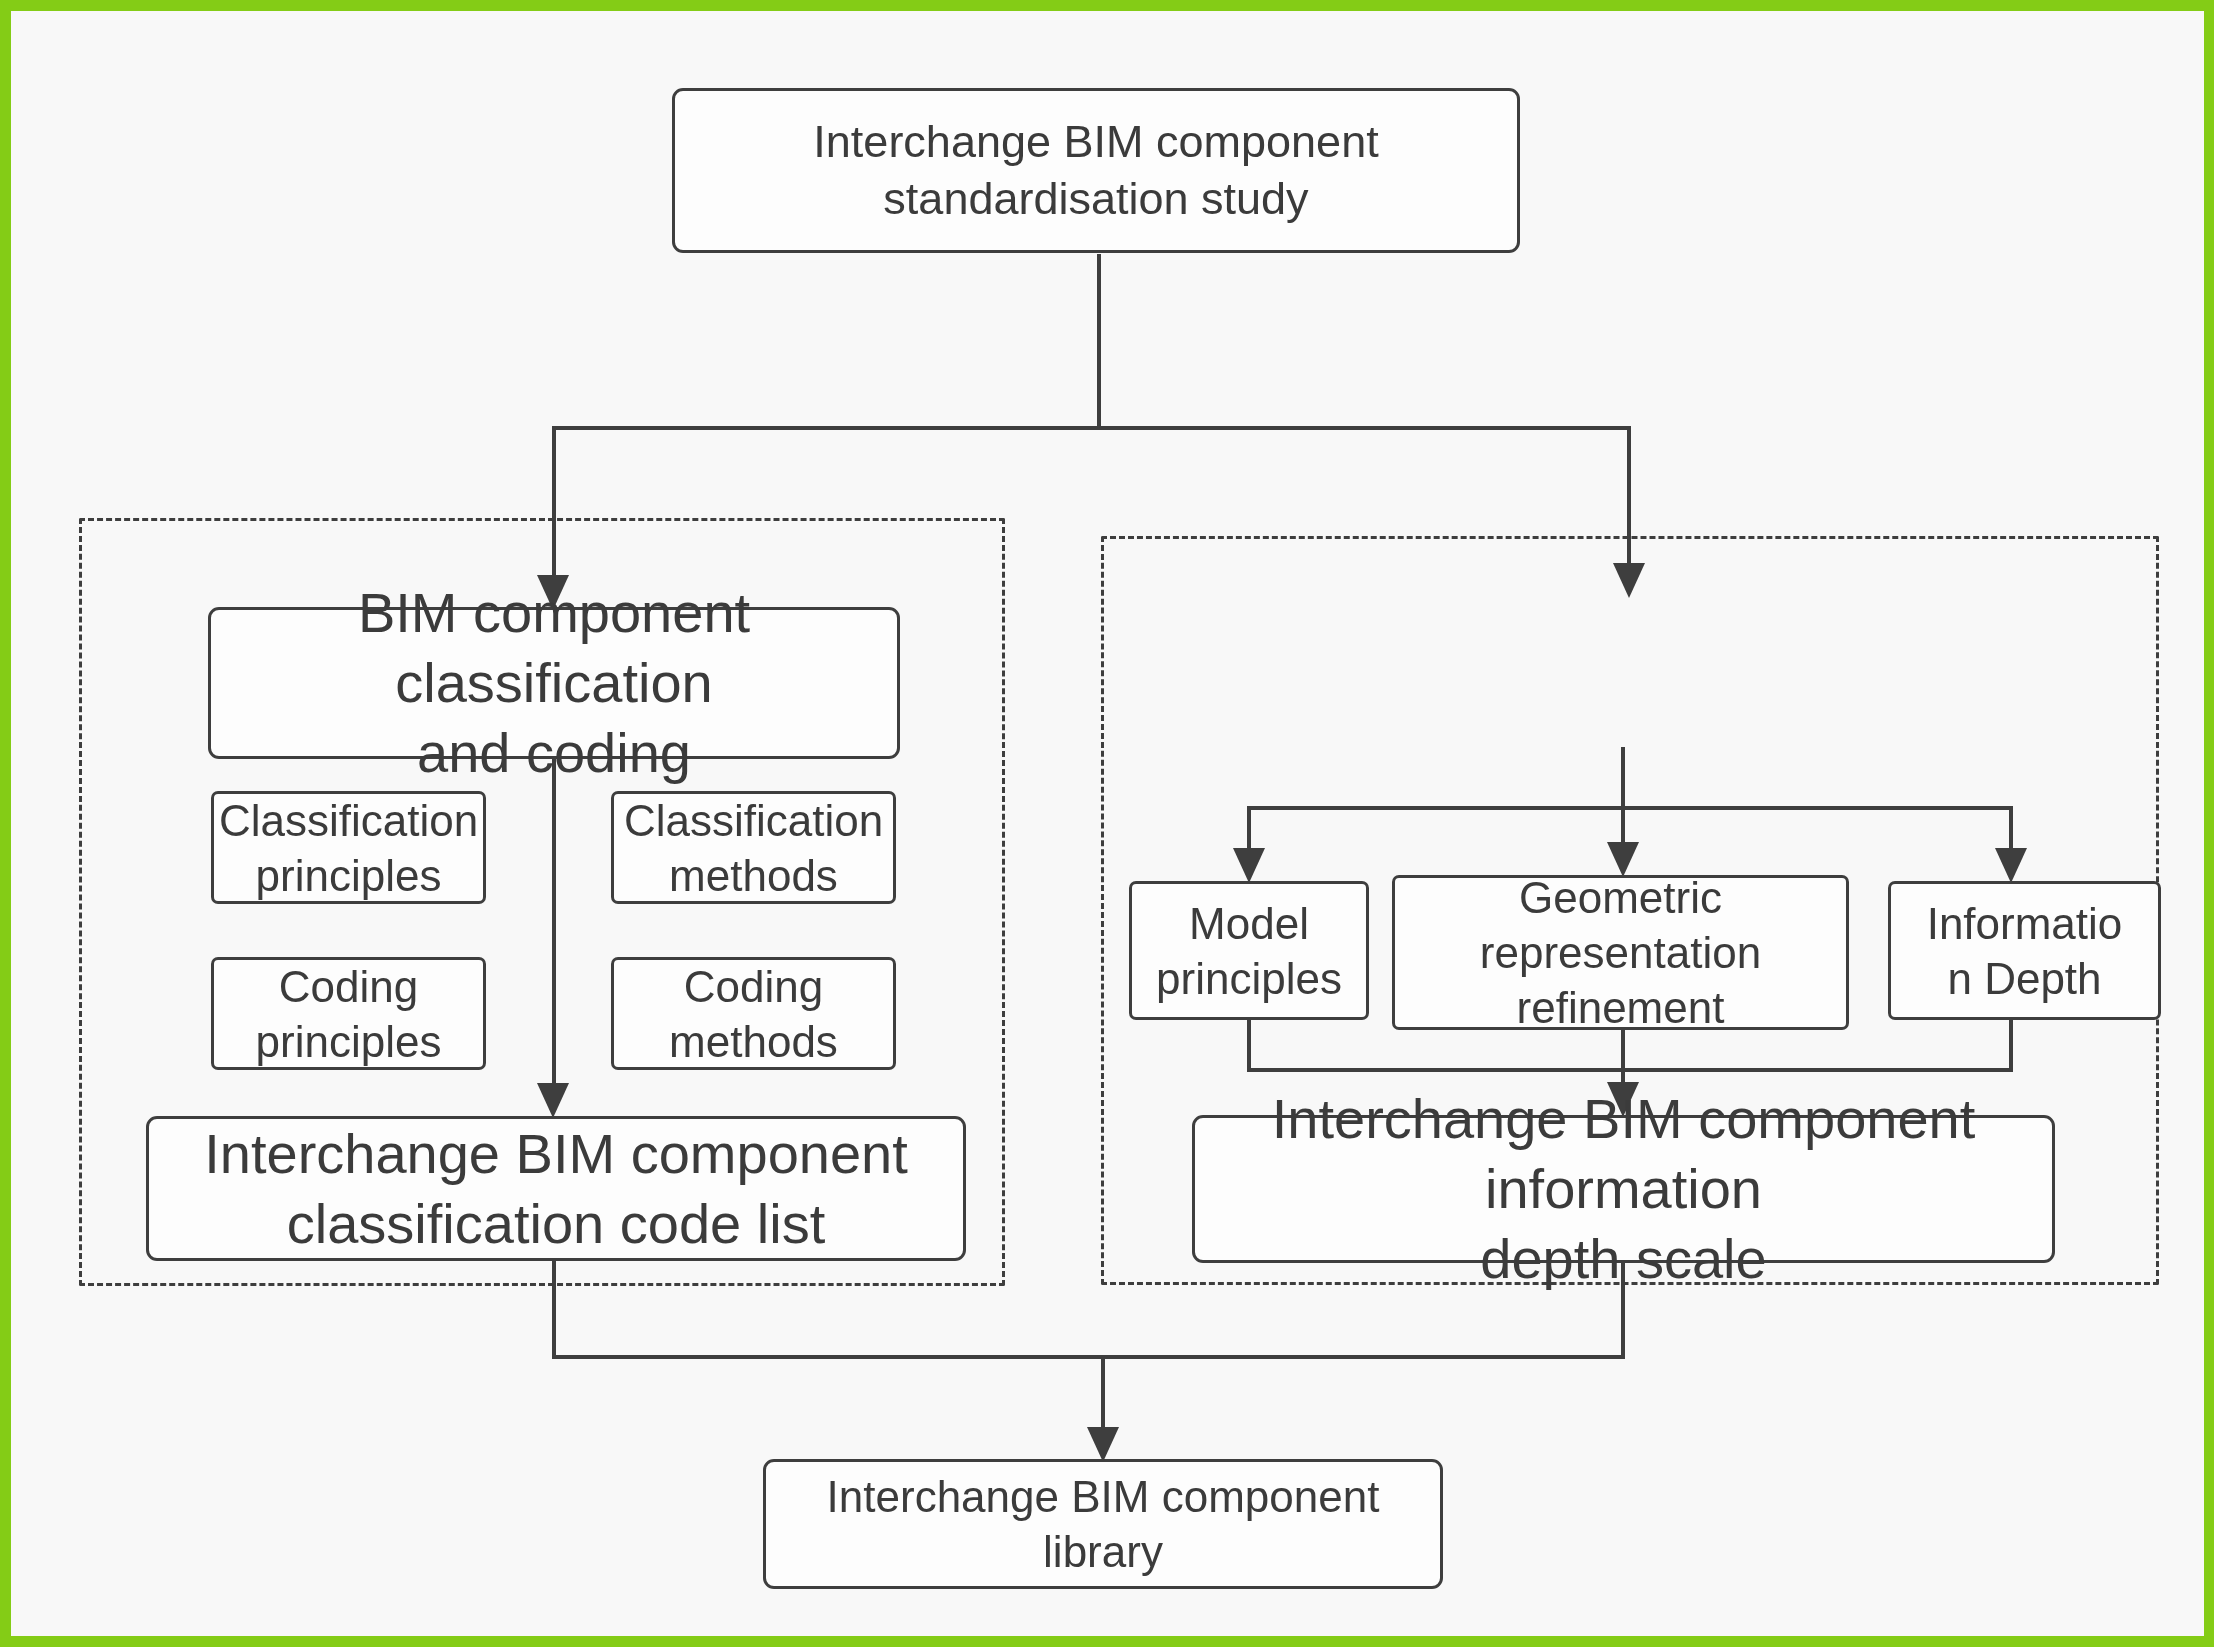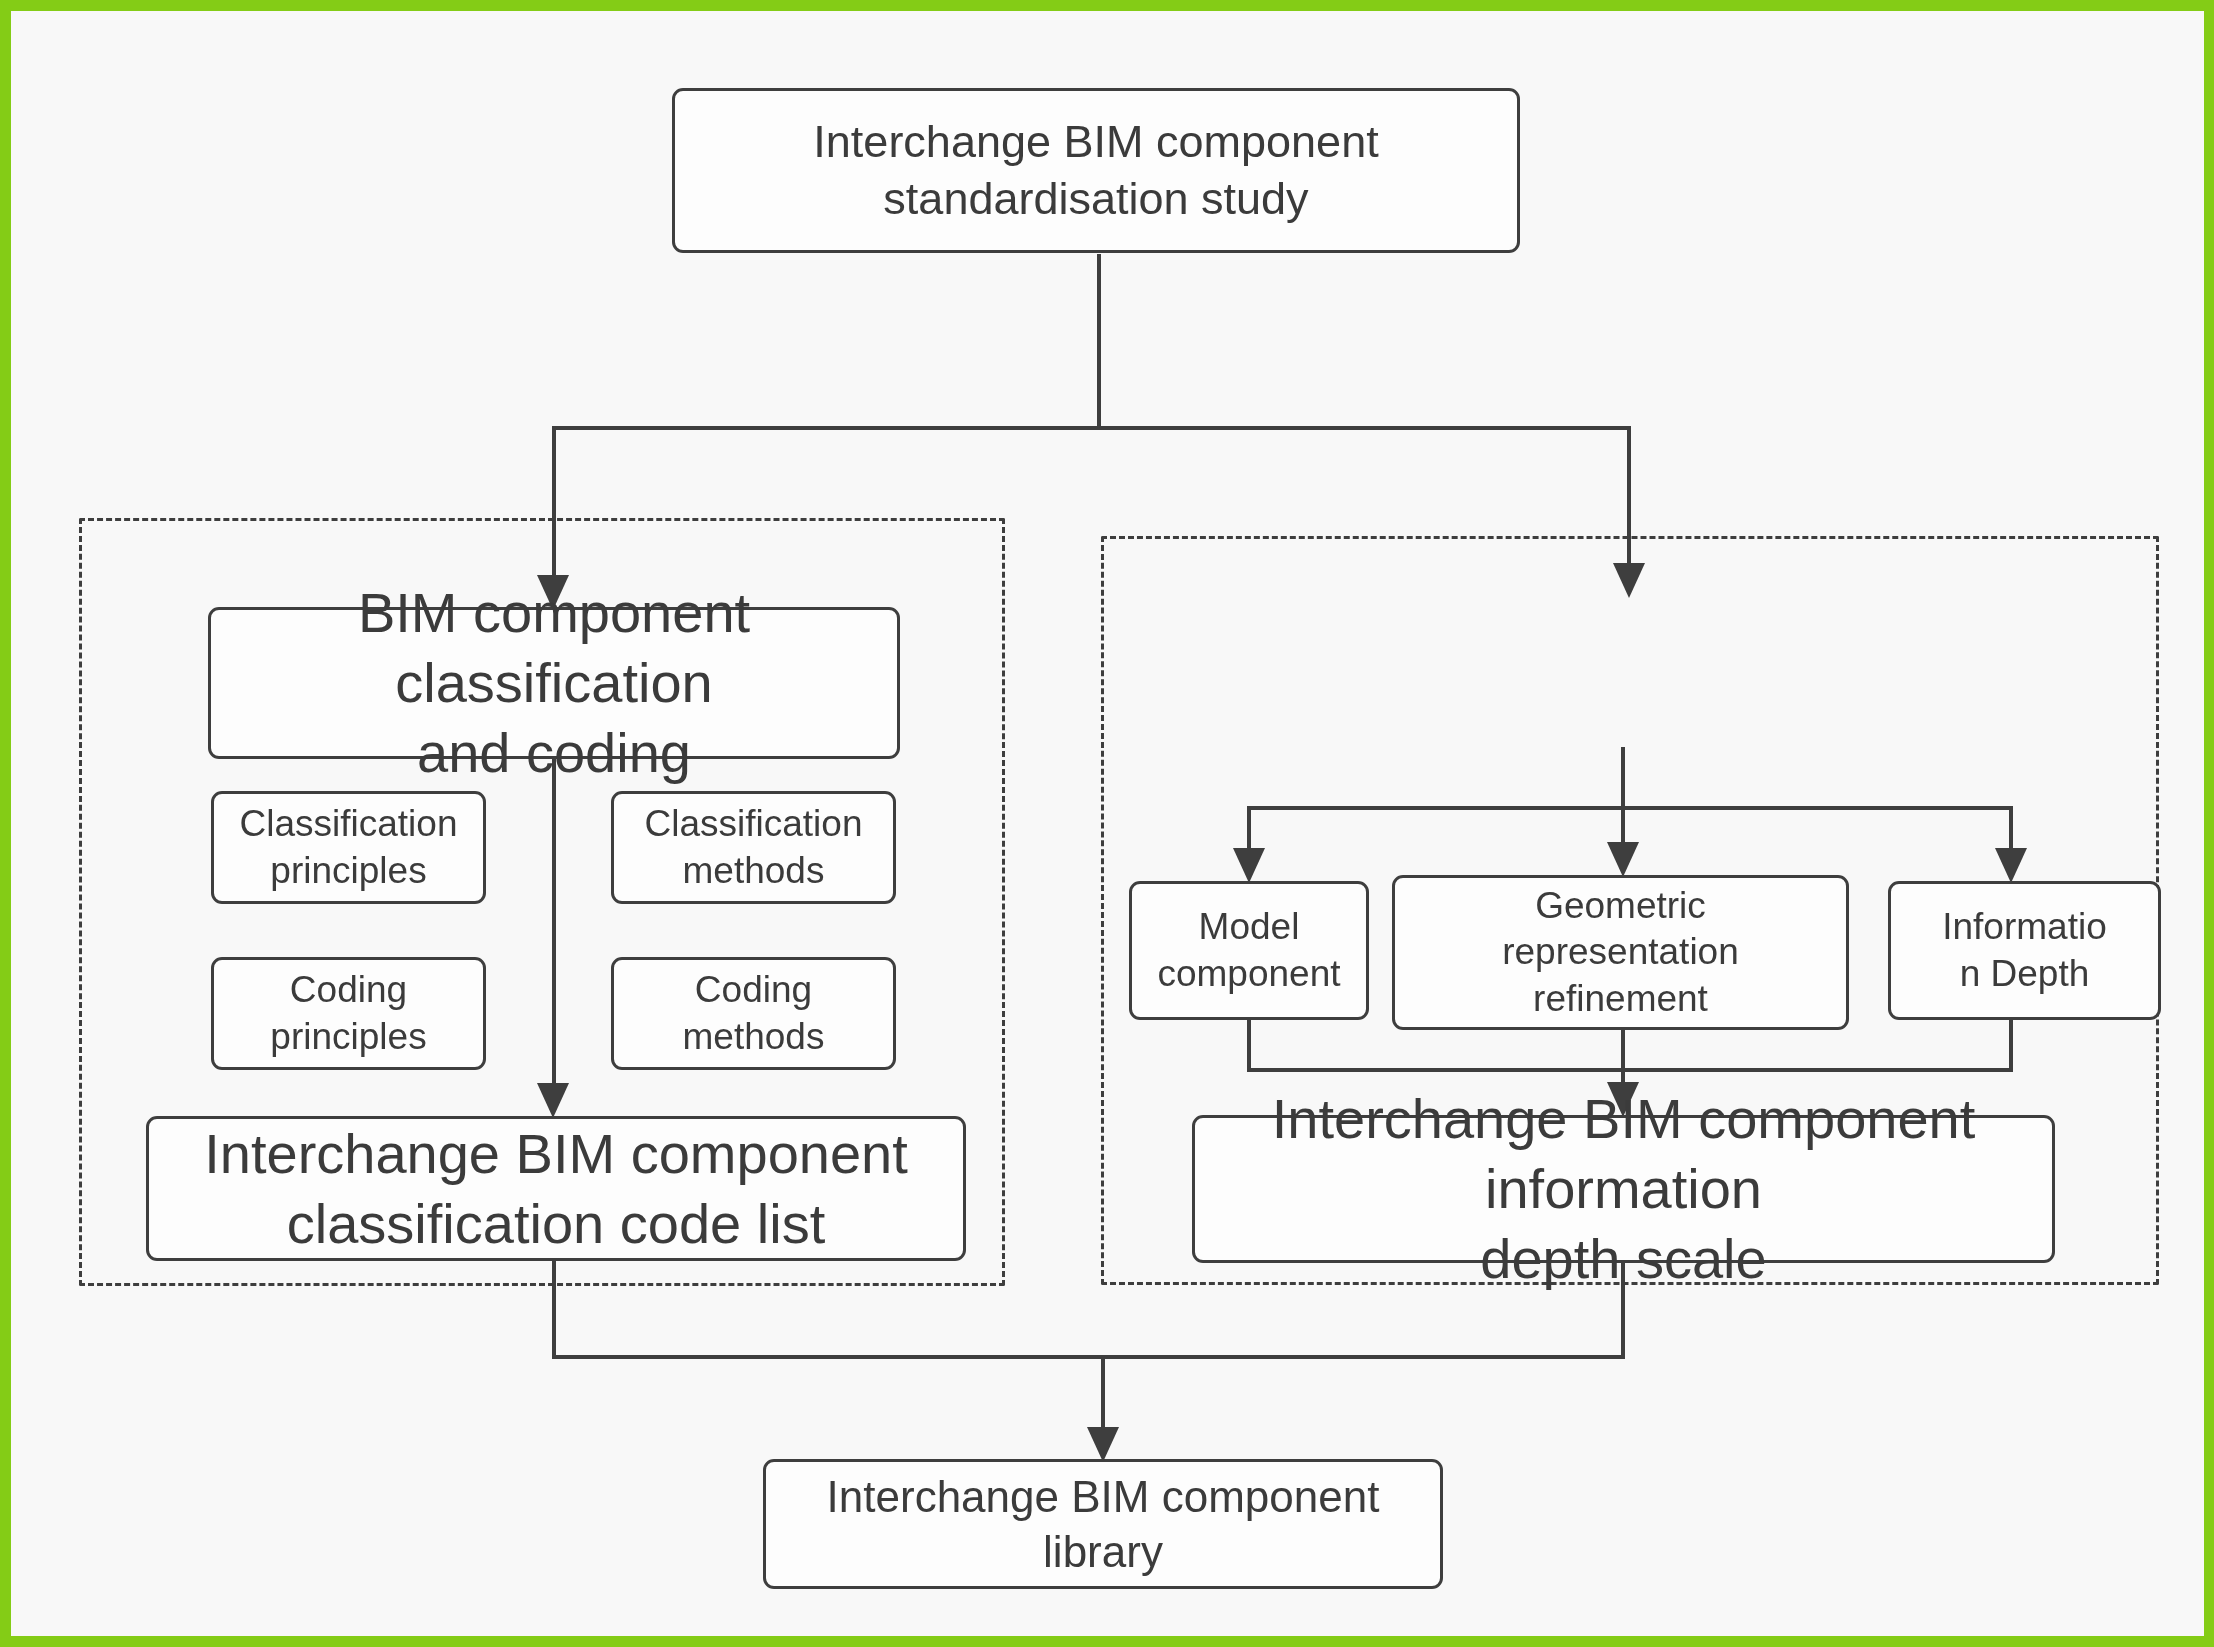--- a/index.html
+++ b/index.html
@@ -39,21 +39,21 @@
   .hline{height:3.6px;}
   .arrow-down{
     position:absolute;
     width:0;height:0;
     border-left:16.4px solid transparent;
     border-right:16.4px solid transparent;
     border-top:35px solid #3e3e3e;
   }
   .fs-top{font-size:45px;}
   .fs-header{font-size:56px;}
-  .fs-sub{font-size:37px;}
+  .fs-sub{font-size:44px;border-radius:7px;}
   .fs-lib{font-size:44px;}
 </style>
 </head>
 <body>
 
 <div class="canvas">
 
   <div class="box fs-top" style="left:661px;top:77px;width:848px;height:165px;">Interchange BIM component
 standardisation study</div>
 
@@ -93,21 +93,21 @@
   <div class="vline" style="left:1610px;top:736px;height:62px;"></div>
   <div class="hline" style="left:1236px;top:795px;width:766px;"></div>
   <div class="vline" style="left:1236px;top:795px;height:45px;"></div>
   <div class="arrow-down" style="left:1222px;top:837px;"></div>
   <div class="vline" style="left:1610px;top:795px;height:38px;"></div>
   <div class="arrow-down" style="left:1596px;top:831px;"></div>
   <div class="vline" style="left:1998px;top:795px;height:45px;"></div>
   <div class="arrow-down" style="left:1984px;top:837px;"></div>
 
   <div class="box fs-sub" style="left:1118px;top:870px;width:240px;height:139px;">Model
-component</div>
+principles</div>
   <div class="box fs-sub" style="left:1381px;top:864px;width:457px;height:155px;">Geometric
 representation
 refinement</div>
   <div class="box fs-sub" style="left:1877px;top:870px;width:273px;height:139px;">Informatio
 n Depth</div>
 
   <div class="vline" style="left:1236px;top:1009px;height:52px;"></div>
   <div class="vline" style="left:1998px;top:1009px;height:52px;"></div>
   <div class="hline" style="left:1236px;top:1057px;width:766px;"></div>
   <div class="vline" style="left:1610px;top:1018px;height:56px;"></div>

